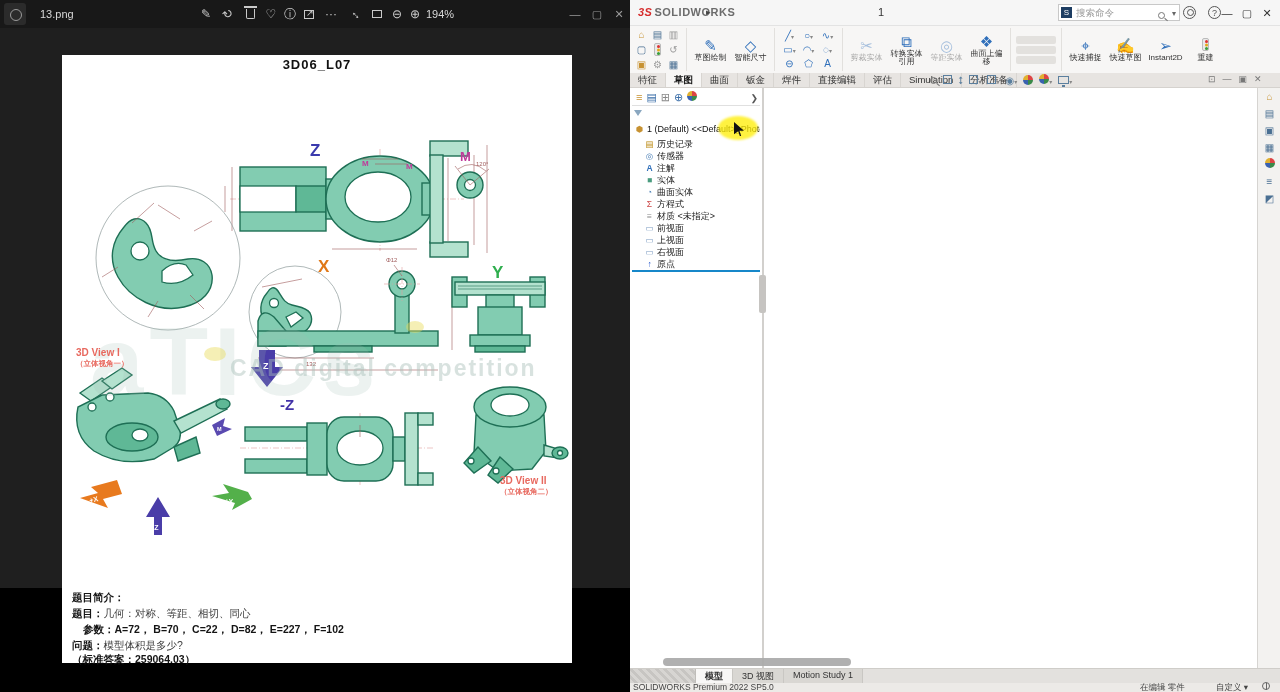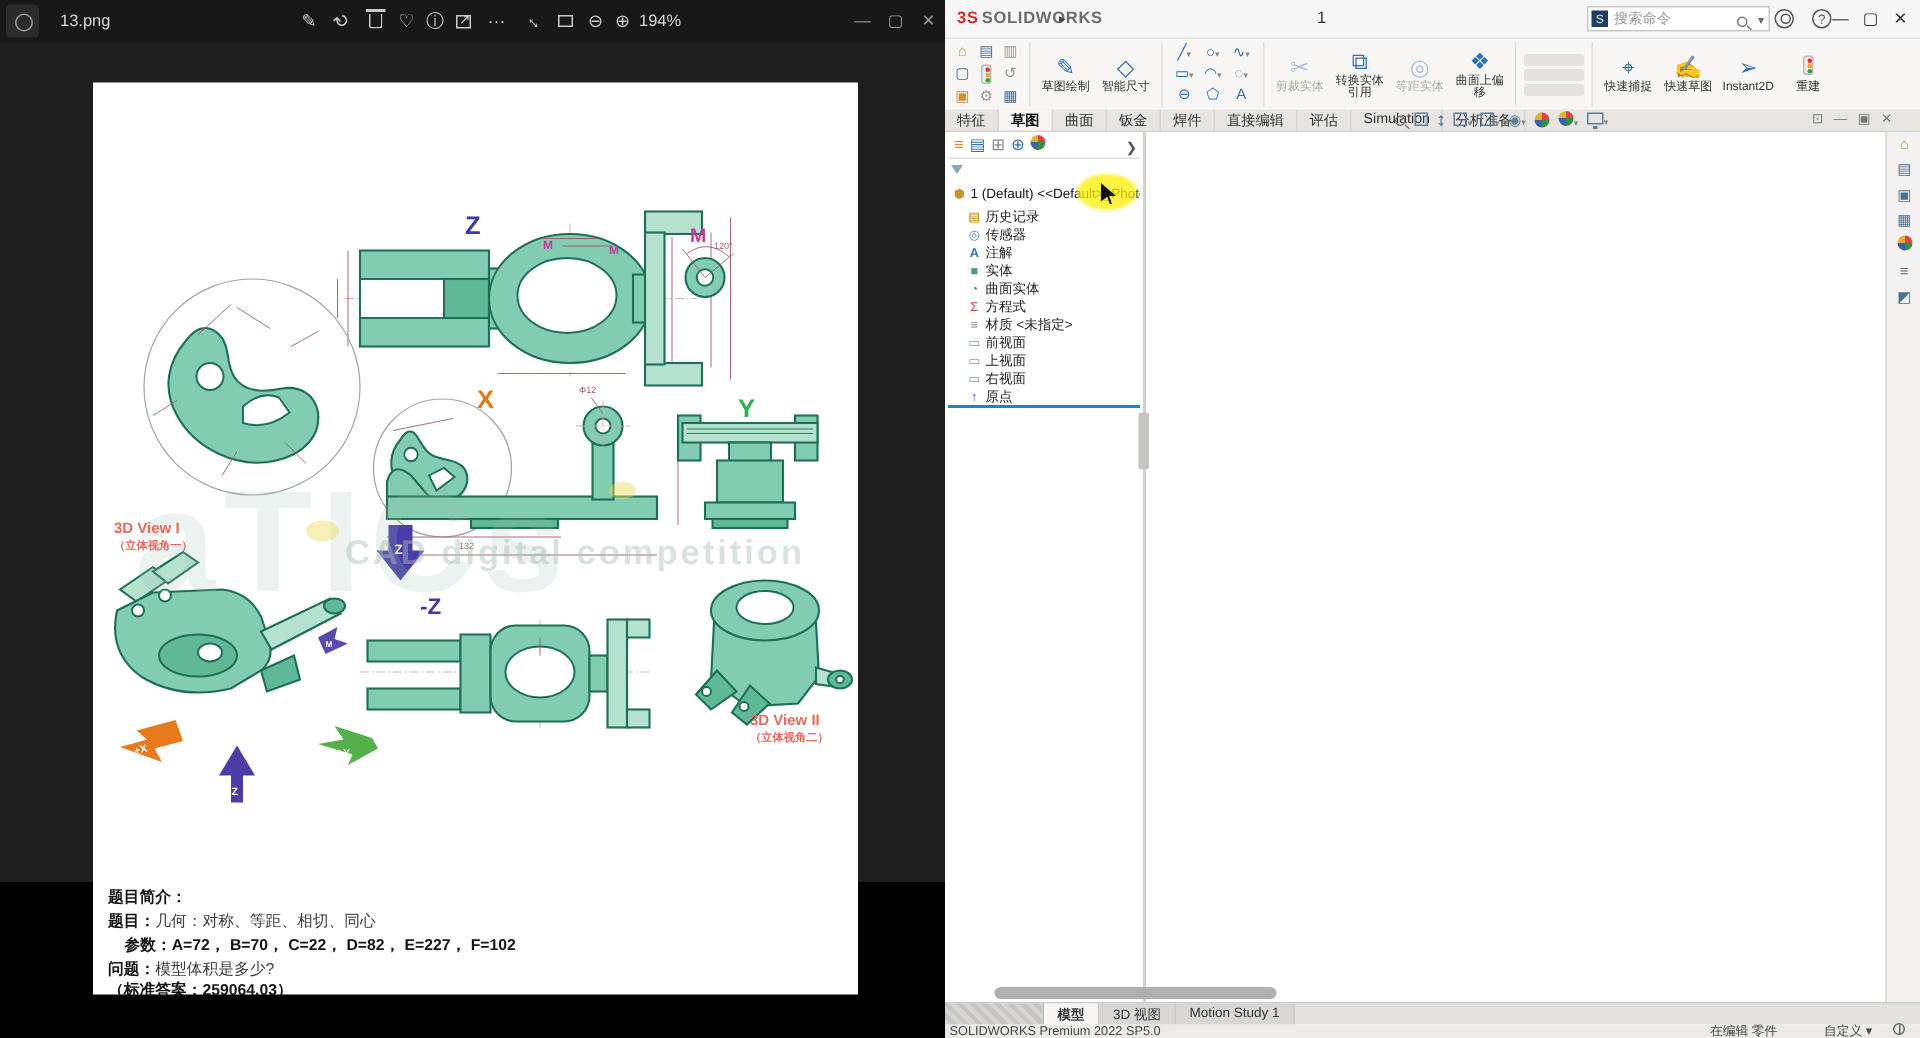--- a/index.html
+++ b/index.html
@@ -50,21 +50,21 @@
   svg .dim        { stroke:#a05c5c; stroke-width:0.6; fill:none; }
   svg .dimtxt     { fill:#a05c5c; font-size:6px; font-family:"Liberation Sans",sans-serif; }
   svg .cline      { stroke:#e0a0a0; stroke-width:0.6; stroke-dasharray:6 2 1 2; fill:none; }
   svg .dcirc      { stroke:#9aa6a6; stroke-width:0.8; fill:none; }
   svg .arrow-lbl  { fill:#ffffff; font-weight:bold; font-family:"Liberation Sans",sans-serif; }
 
   
   #sw { position:absolute; left:630px; top:0; width:650px; height:692px; background:#ffffff; border-bottom:2px solid #2e62a8; }
   #sw-titlebar { position:absolute; left:0; top:0; width:650px; height:26px; background:#f6f6f6; border-bottom:1px solid #e3e3e3; }
   .sw-logo { position:absolute; left:8px; top:6px; font-size:11px; font-weight:bold; color:#6c6c6c; letter-spacing:0.5px; }
-  .sw-logo .mark { color:#d62b2b; margin-right:2px; }
+  .sw-logo .mark { color:#d62b2b; font-style:italic; margin-right:2px; }
   .sw-logo-arrow { position:absolute; left:76px; top:7px; font-size:9px; color:#444; }
   .sw-doctitle { position:absolute; left:248px; top:6px; font-size:11px; color:#333; }
   .sw-search { position:absolute; left:428px; top:4px; width:122px; height:17px; background:#fff; border:1px solid #c8c8c8; font-size:9.5px; color:#999; line-height:16px; }
   .sw-search .sq { position:absolute; left:2px; top:2px; width:11px; height:11px; background:#1d3d62; color:#fff; font-size:8px; text-align:center; line-height:11px; }
   .sw-search .txt { position:absolute; left:17px; top:0; }
   .sw-search .mg { position:absolute; right:14px; top:3px; }
   .sw-search .dd { position:absolute; right:3px; top:1px; color:#666; font-size:8px; }
   .i-mag { display:inline-block; width:7px; height:7px; border:1.3px solid #777; border-radius:50%; position:relative; }
   .i-mag::after { content:""; position:absolute; left:5px; top:6px; width:4px; height:1.3px; background:#777; transform:rotate(40deg); }
   .sw-person { position:absolute; left:553px; top:6px; width:13px; height:13px; border:1.2px solid #555; border-radius:50%; }
@@ -164,20 +164,21 @@
       <span class="pv-ic" style="left:388px">⊖</span>
       <span class="pv-ic" style="left:406px">⊕</span>
       <span class="pv-zoomtxt" style="left:426px">194%</span>
 
       <span class="pv-win" style="left:567px">—</span>
       <span class="pv-win" style="left:589px">▢</span>
       <span class="pv-win" style="left:611px">✕</span>
     </div>
 
     <div id="paper">
+      <div class="dwg-title">3D06_L07</div>
 
       <span class="wm-big">aTICs</span>
       <span class="wm-small">CAD digital competition</span>
       <span class="wm-dot" style="left:142px;top:292px;width:22px;height:14px;"></span>
       <span class="wm-dot" style="left:344px;top:266px;width:18px;height:12px;"></span>
 
       <svg width="510" height="608" viewBox="0 0 510 608">
 
         <g>
           <line class="cline" x1="168" y1="144" x2="402" y2="144"></line>

